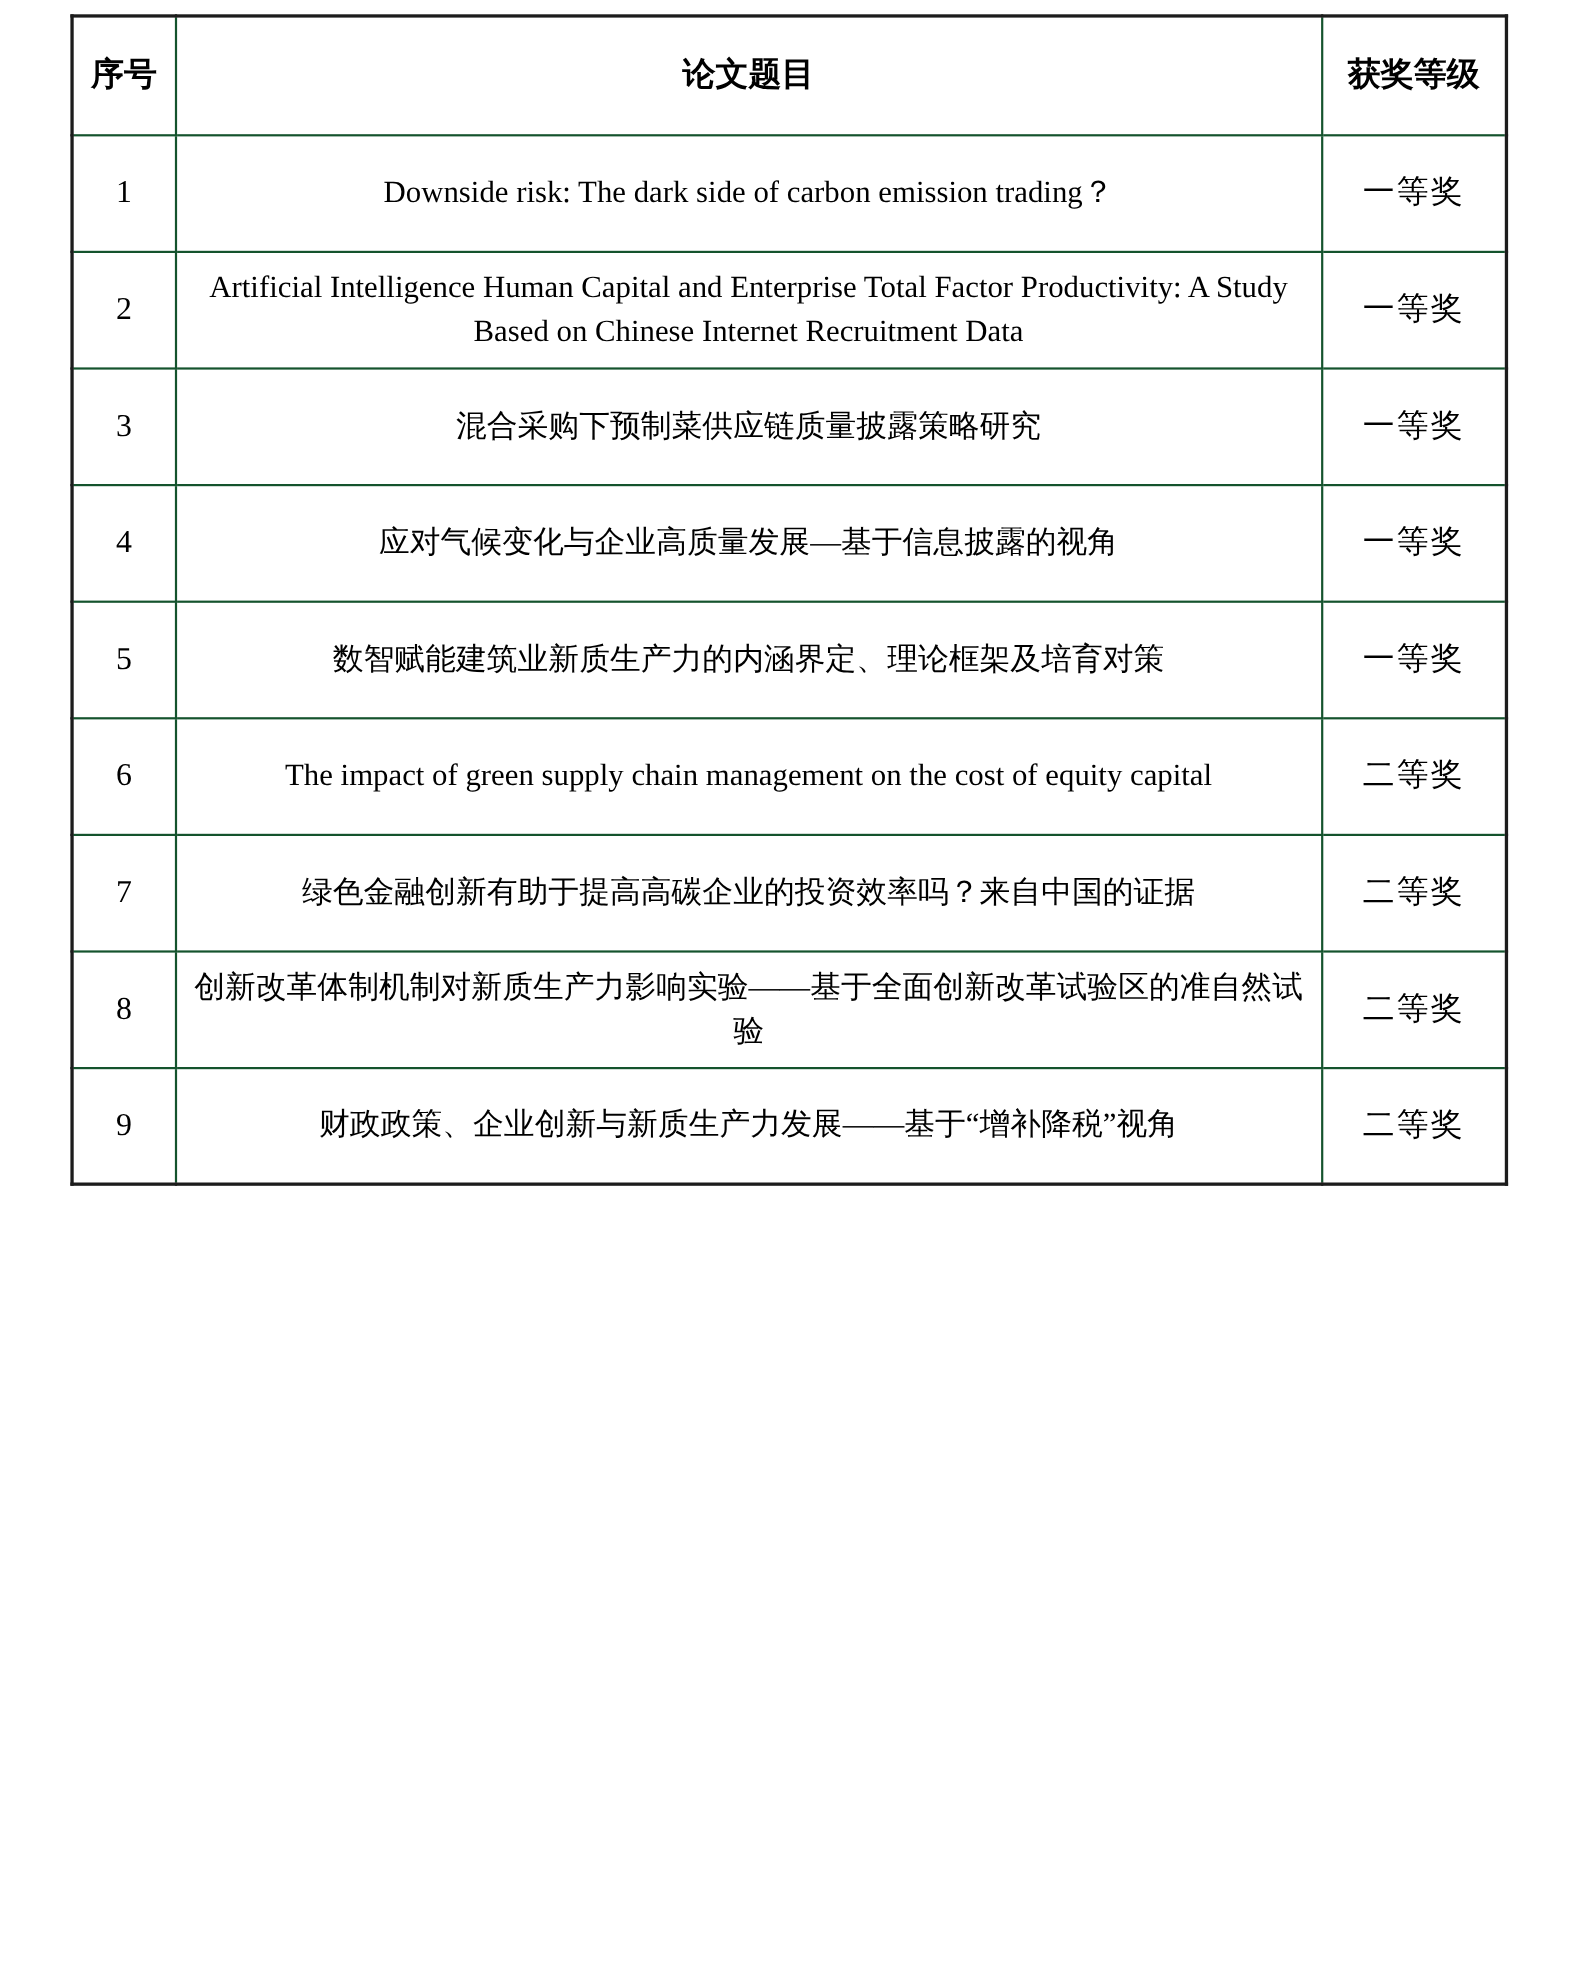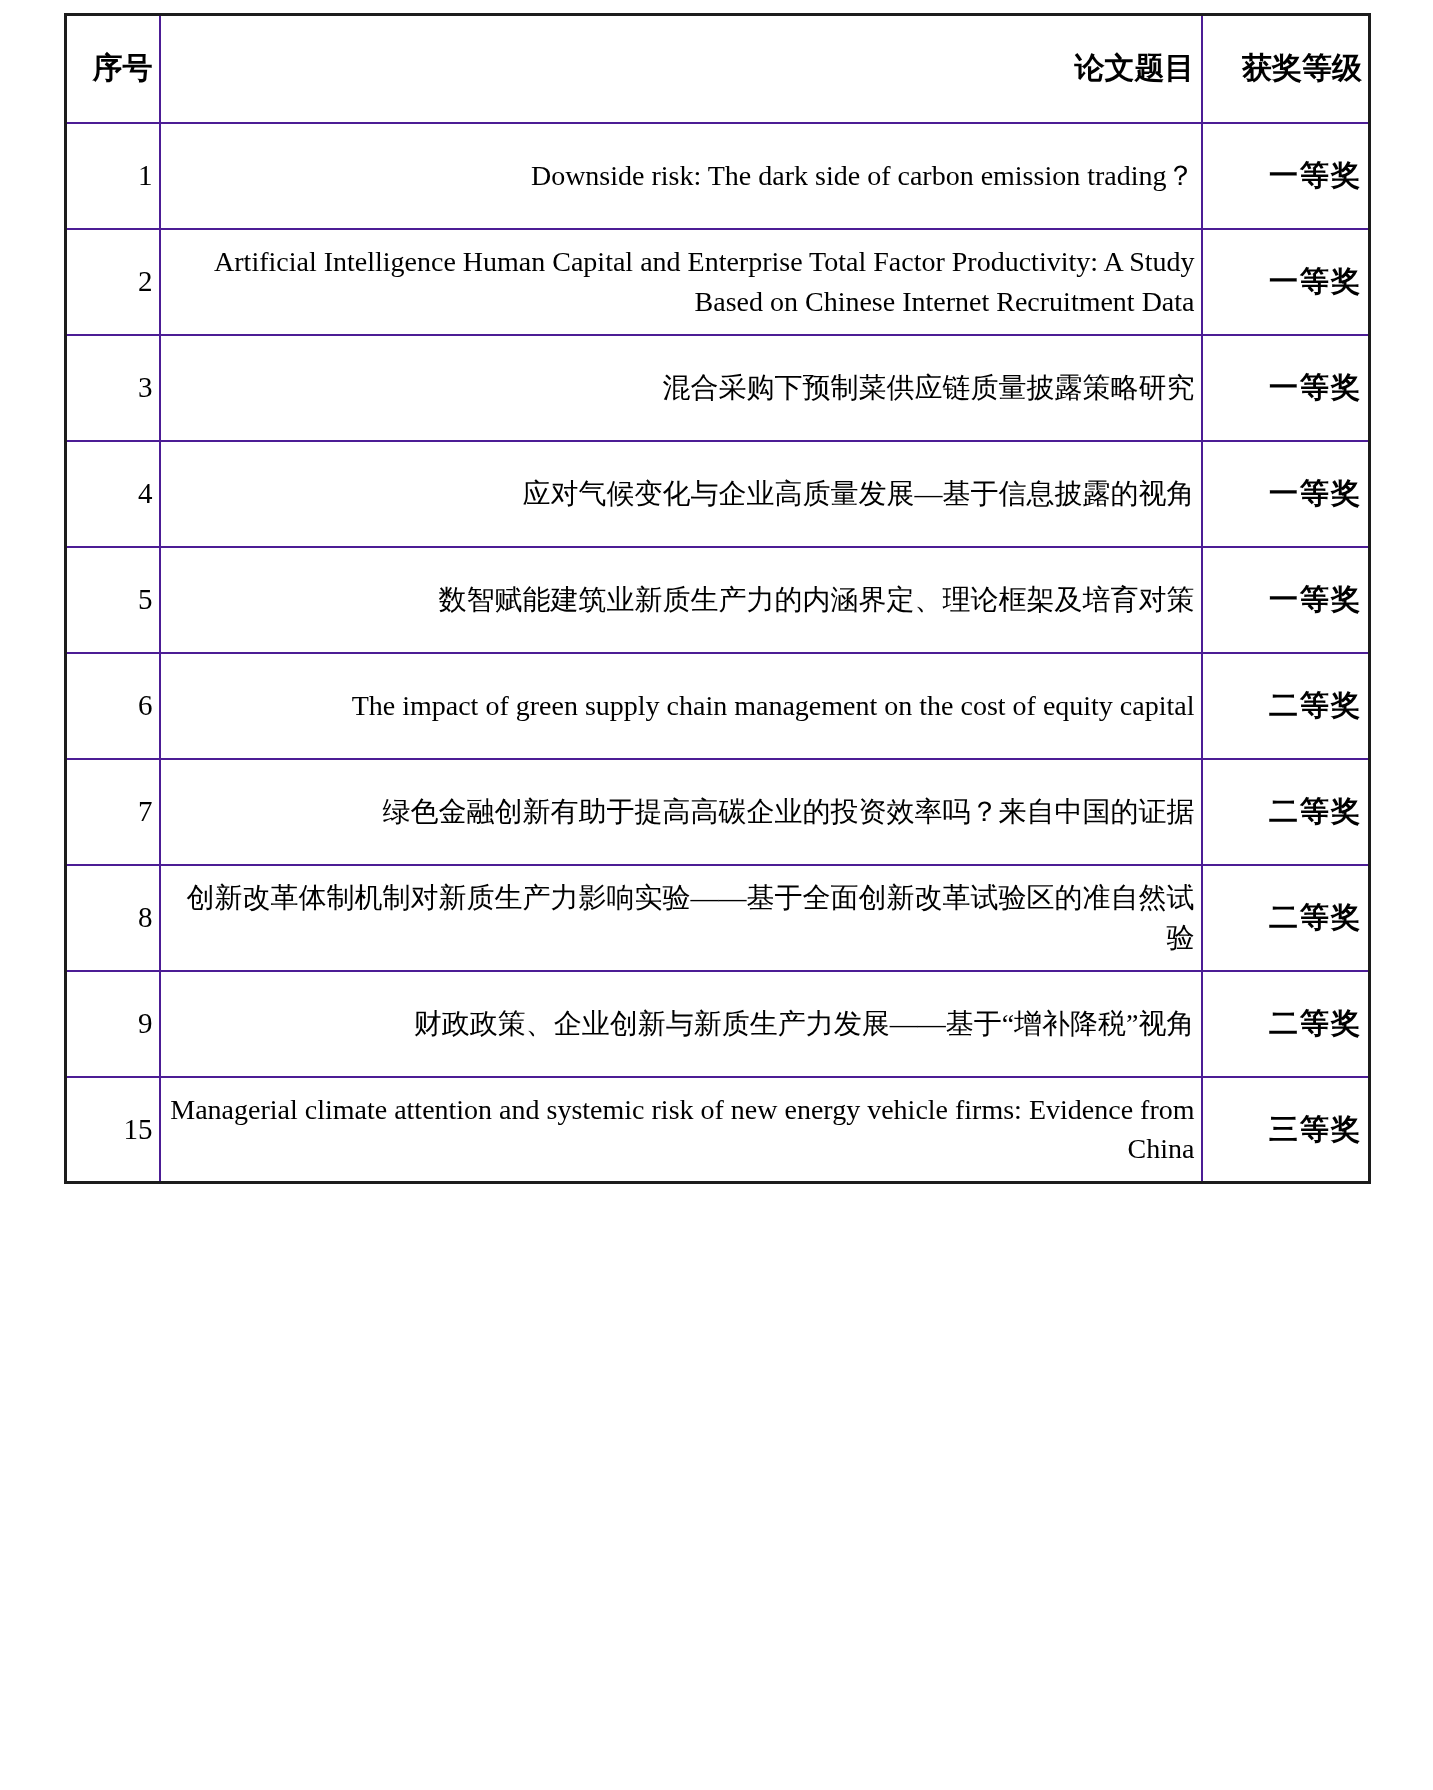--- a/index.html
+++ b/index.html
@@ -17,41 +17,41 @@
     position: absolute;
     left: 64px;
     top: 13px;
     width: 1304px;
     border-collapse: collapse;
     table-layout: fixed;
     border: 3px solid #1c1c1c;
   }
   .awards-table th,
   .awards-table td {
-    border: 2px solid #4c1d95;
-    text-align: right;
+    border: 2px solid #14532d;
+    text-align: center;
     vertical-align: middle;
     font-size: 28px;
     line-height: 1.42;
     padding: 4px 6px;
     overflow: hidden;
   }
   .awards-table th {
     font-weight: bold;
     font-size: 30px;
     height: 108px;
   }
   .awards-table td {
     height: 106px;
   }
   col.index-col  { width: 94px;  }
   col.title-col  { width: 1042px; }
   col.award-col  { width: 168px; }
   td.row-index-cell  { font-size: 29px; }
-  td.award-level-cell { font-size: 29px; letter-spacing: 2px; font-weight: bold; }
+  td.award-level-cell { font-size: 29px; letter-spacing: 2px; }
 </style>
 </head>
 <body>
 
 <table class="awards-table">
   <colgroup>
     <col class="index-col">
     <col class="title-col">
     <col class="award-col">
   </colgroup>
@@ -101,19 +101,14 @@
       <tr>
         <td class="row-index-cell">8</td>
         <td class="paper-title-cell">创新改革体制机制对新质生产力影响实验——基于全面创新改革试验区的准自然试验</td>
         <td class="award-level-cell">二等奖</td>
       </tr>
       <tr>
         <td class="row-index-cell">9</td>
         <td class="paper-title-cell">财政政策、企业创新与新质生产力发展——基于“增补降税”视角</td>
         <td class="award-level-cell">二等奖</td>
       </tr>
-      <tr>
-        <td class="row-index-cell">15</td>
-        <td class="paper-title-cell">Managerial climate attention and systemic risk of new energy vehicle firms: Evidence from China</td>
-        <td class="award-level-cell">三等奖</td>
-      </tr>
     </tbody>
 </table>
 
 </body></html>

